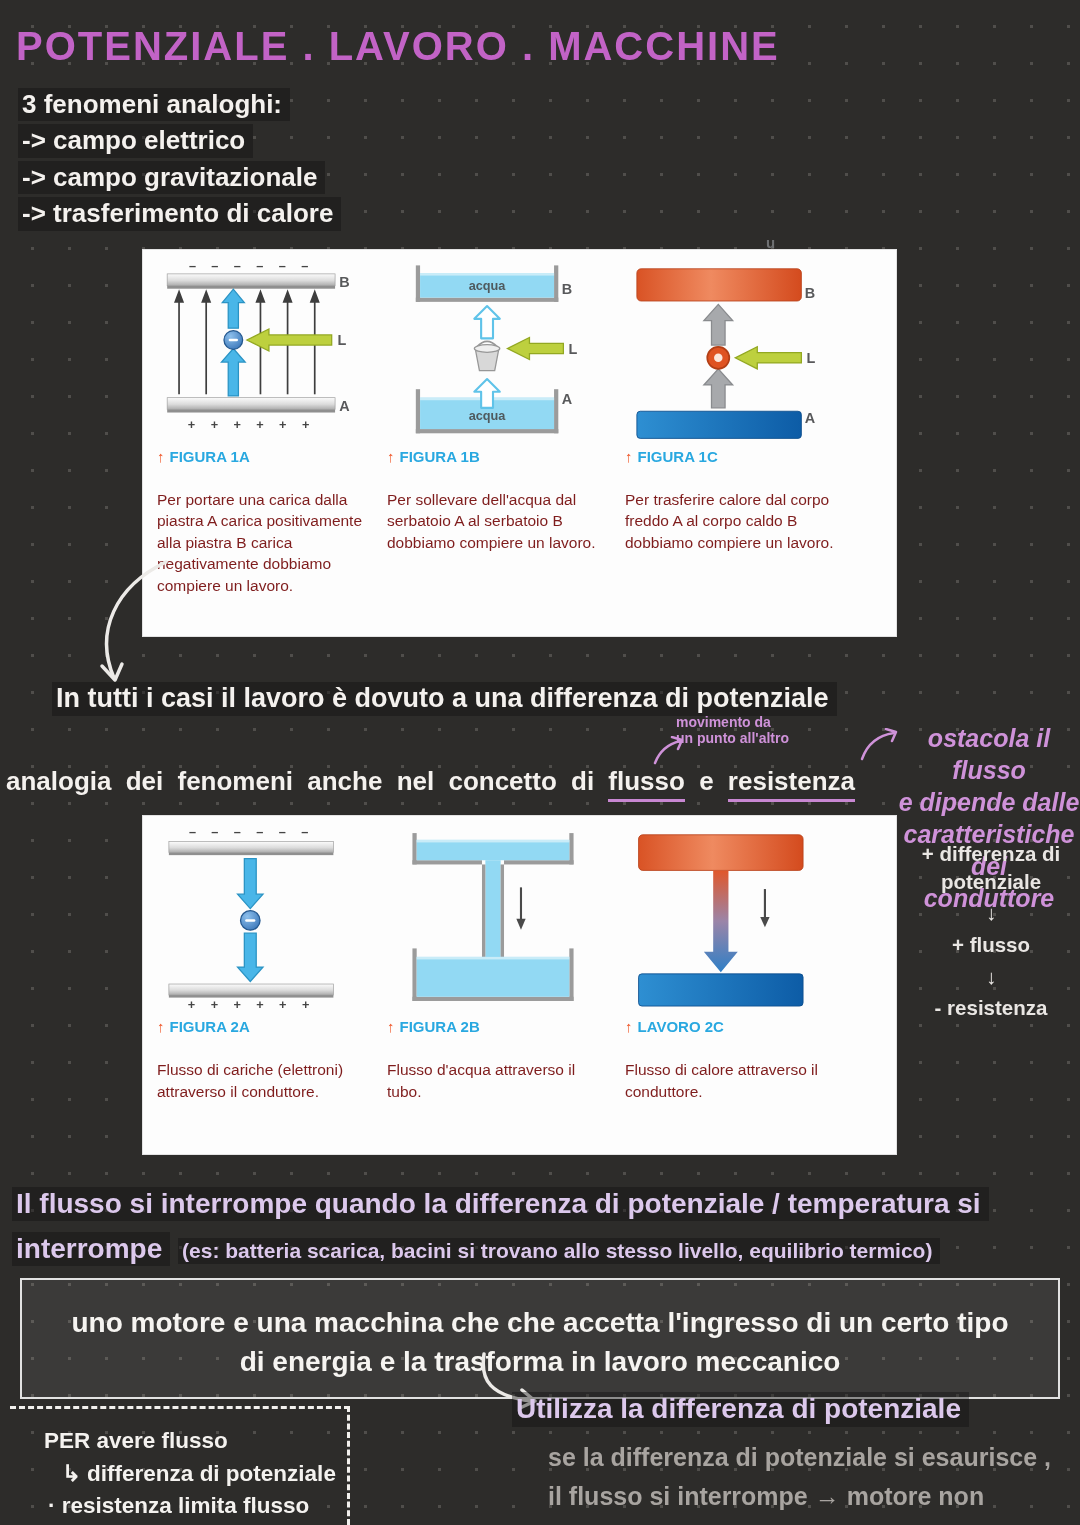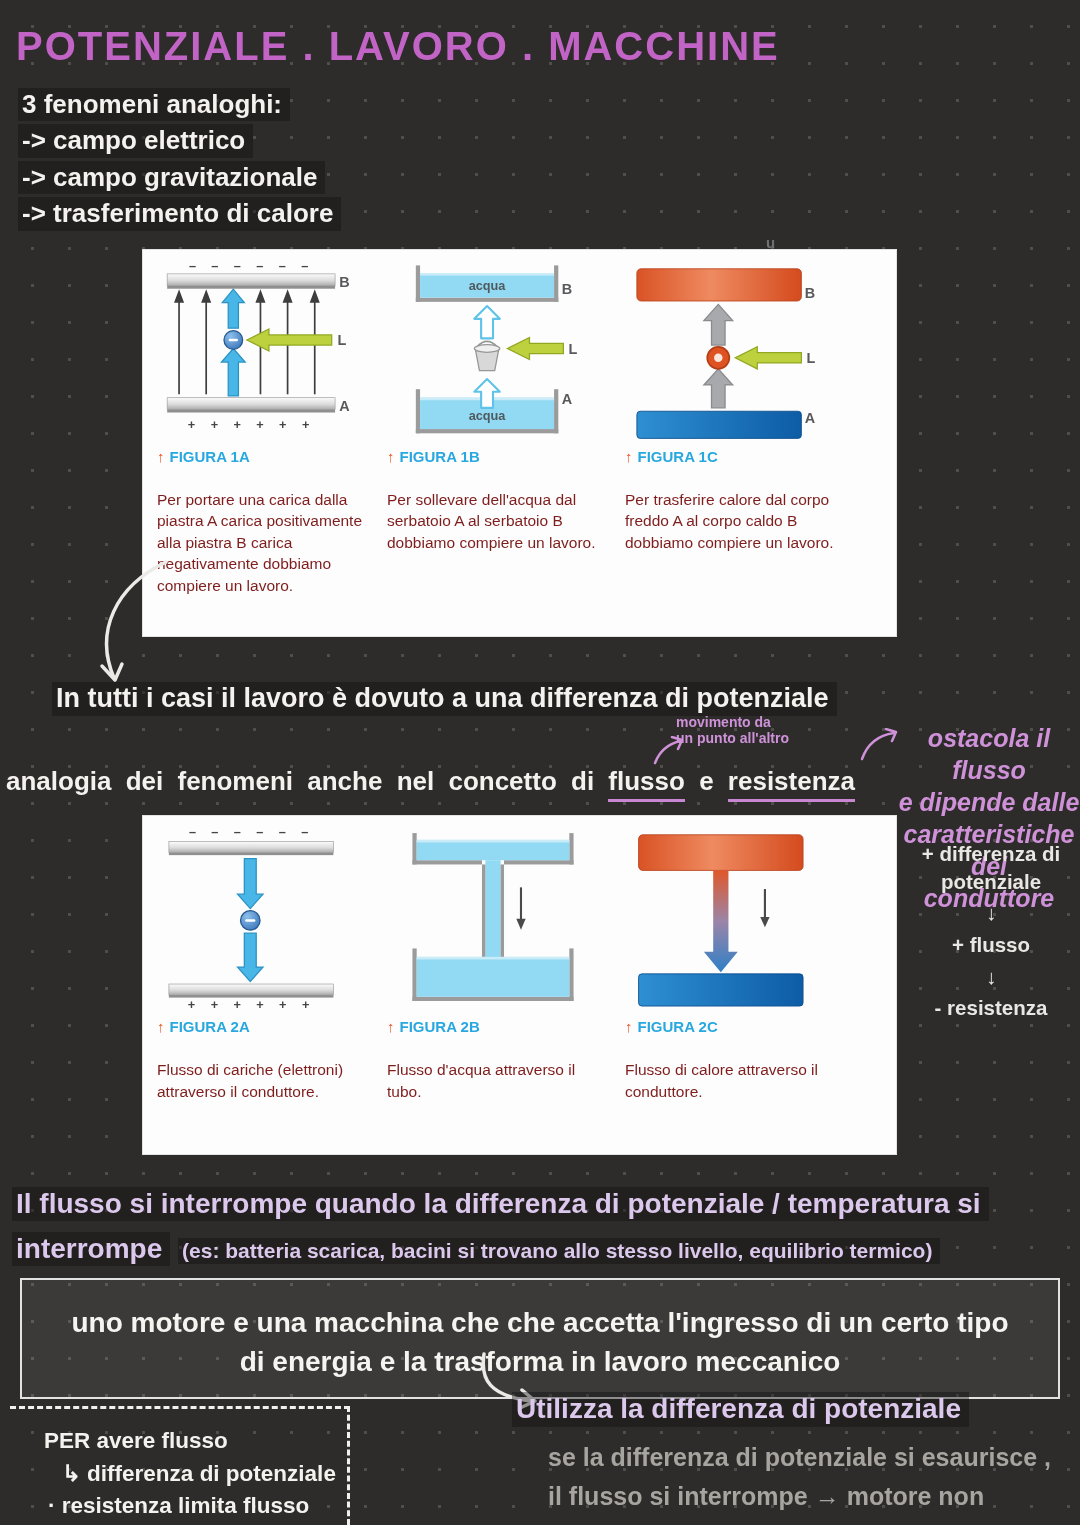--- a/index.html
+++ b/index.html
@@ -311,21 +311,21 @@
         <svg class="diagram" viewBox="0 0 250 215">
           <rect x="16" y="8" width="194" height="42" rx="5" fill="url(#gRed)" stroke="#b8431c"></rect>
           <polygon points="104,50 122,50 122,146 133,146 113,170 93,146 104,146" fill="url(#gFlow)"></polygon>
           <g>
             <line x1="165" y1="72" x2="165" y2="108" stroke="#4a4a4a" stroke-width="2.5"></line>
             <polygon points="165,117 159.5,105 170.5,105" fill="#4a4a4a"></polygon>
           </g>
           <rect x="16" y="172" width="194" height="38" rx="4" fill="url(#gBlue)" stroke="#0d4e8c"></rect>
         </svg>
         <div class="cap-head">
-          <span class="cap-arrow">↑</span><span class="cap-label">FIGURA 2C</span>
+          <span class="cap-arrow">↑</span><span class="cap-label">LAVORO 2C</span>
         </div>
         <div class="cap-text">Flusso di calore attraverso il conduttore.</div>
       </div>
     </div>
   </div>
 
   <div class="abs chain">
     <div>+ differenza di
 potenziale</div>
     <div>↓</div>

